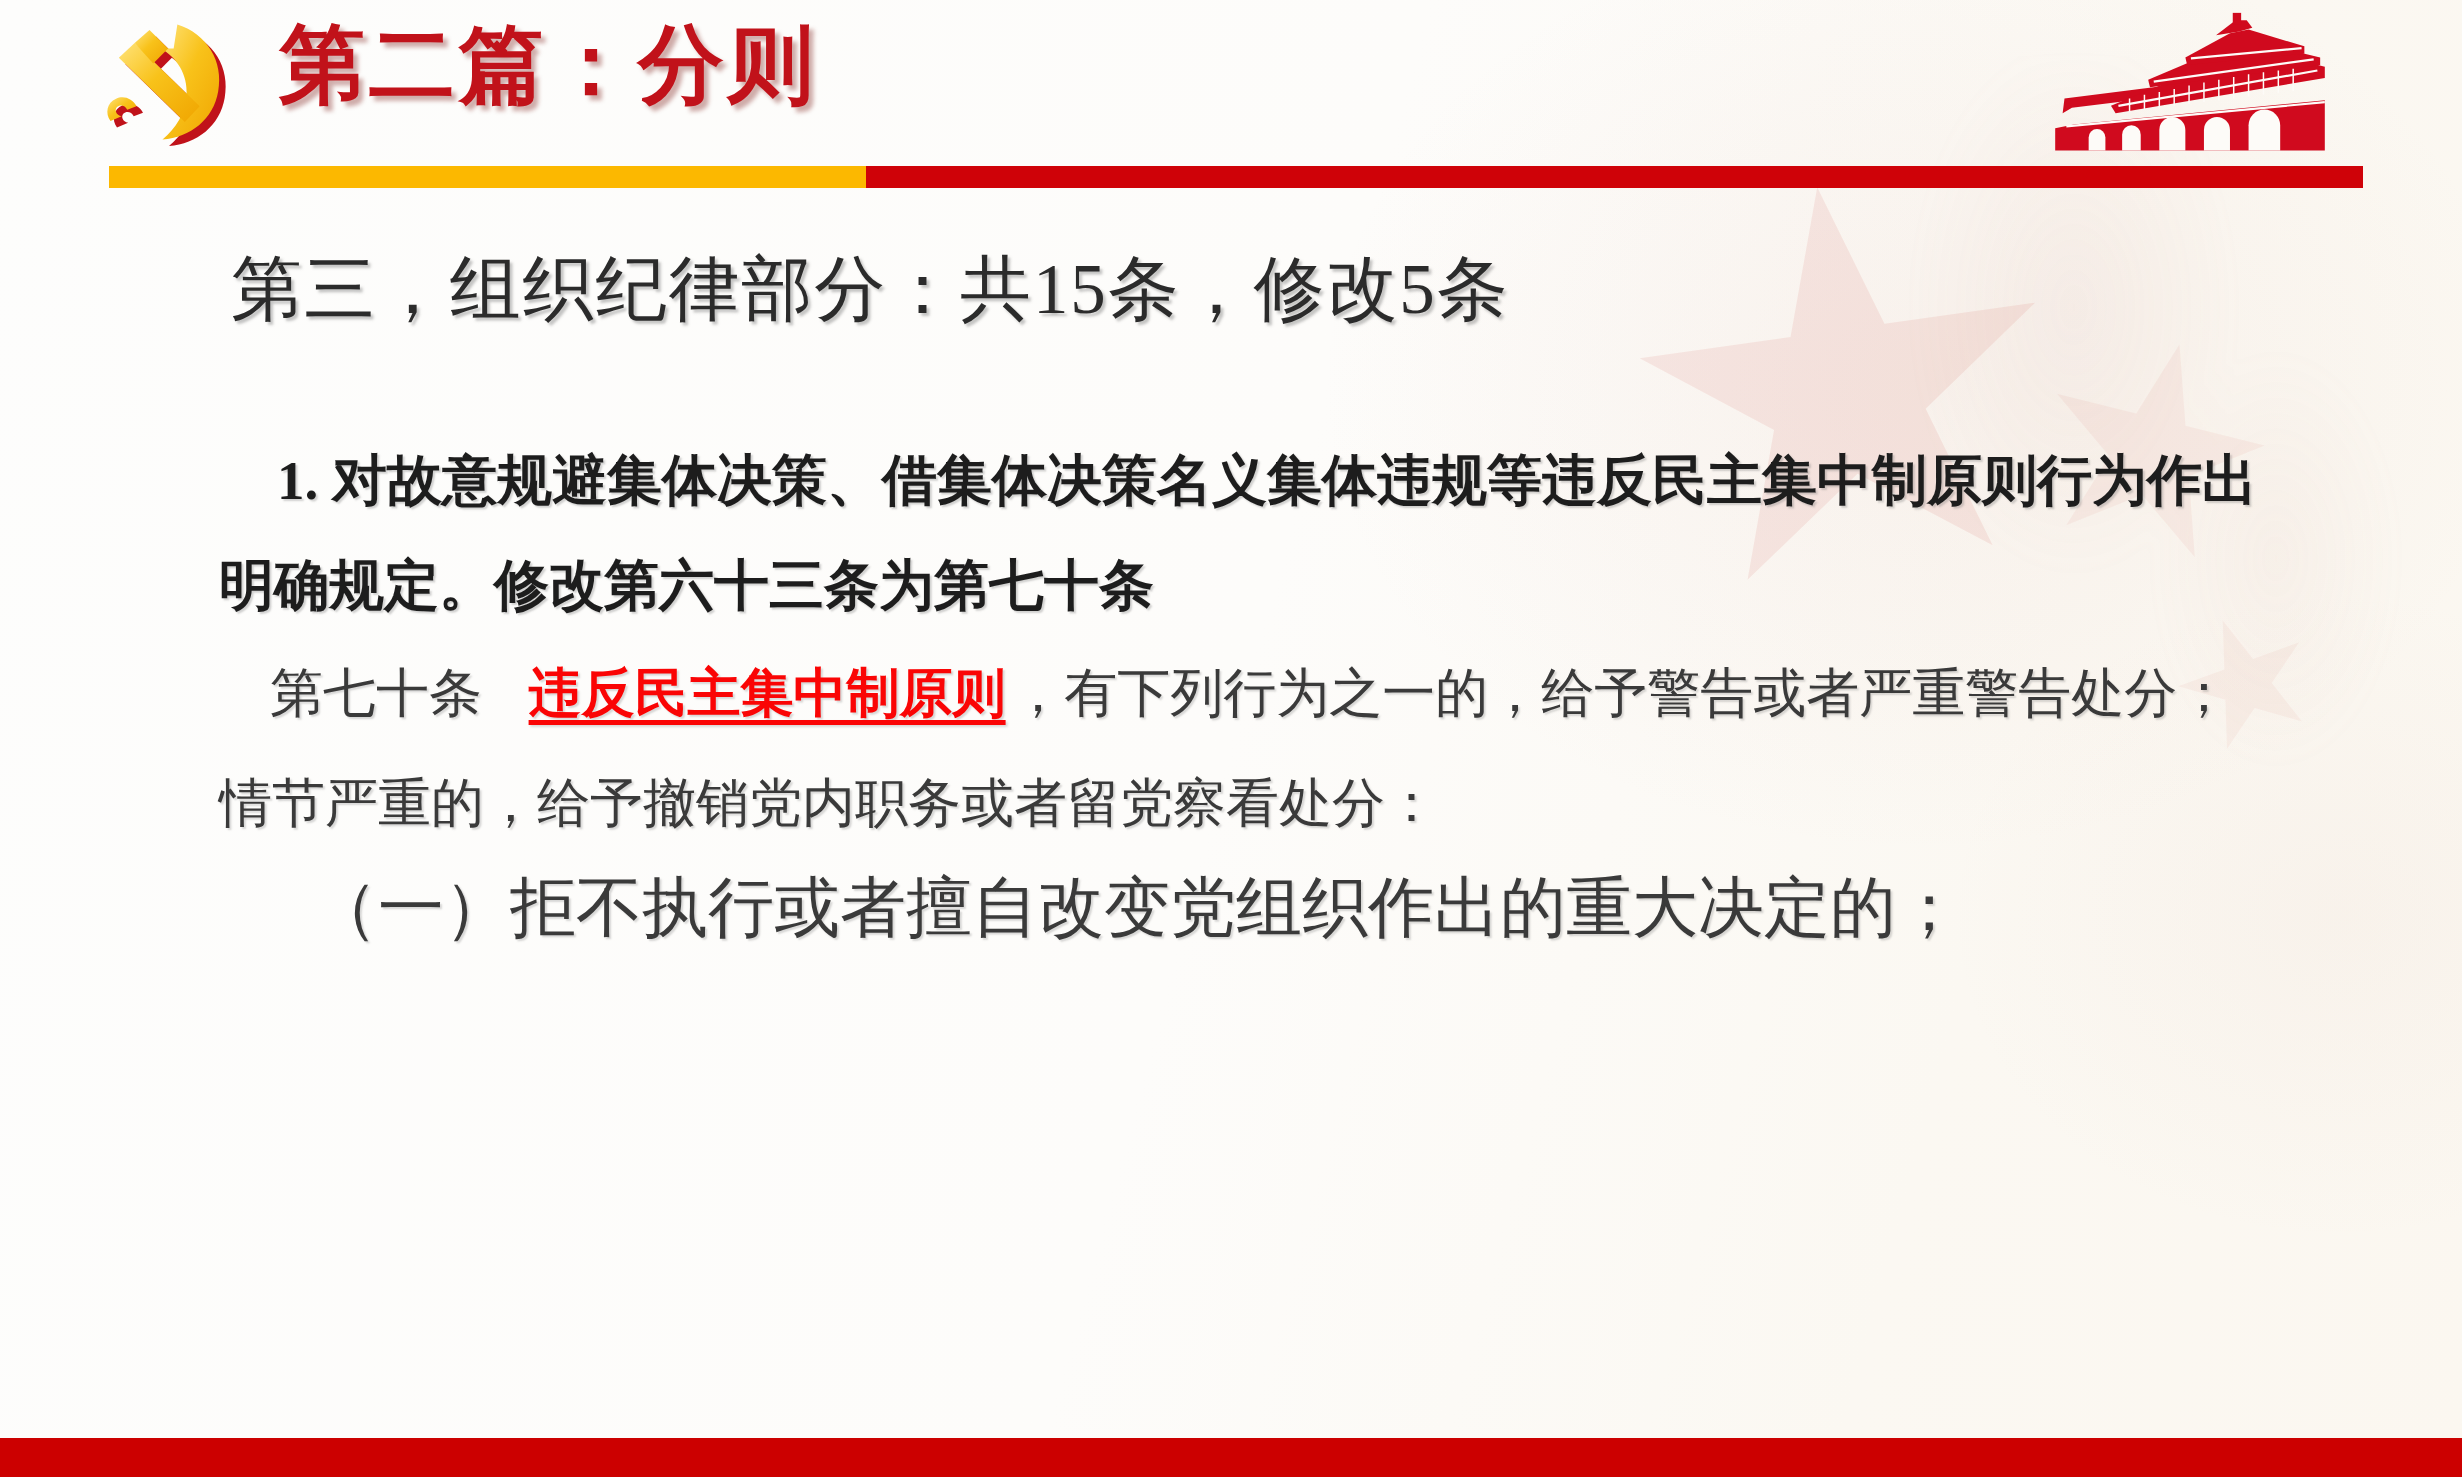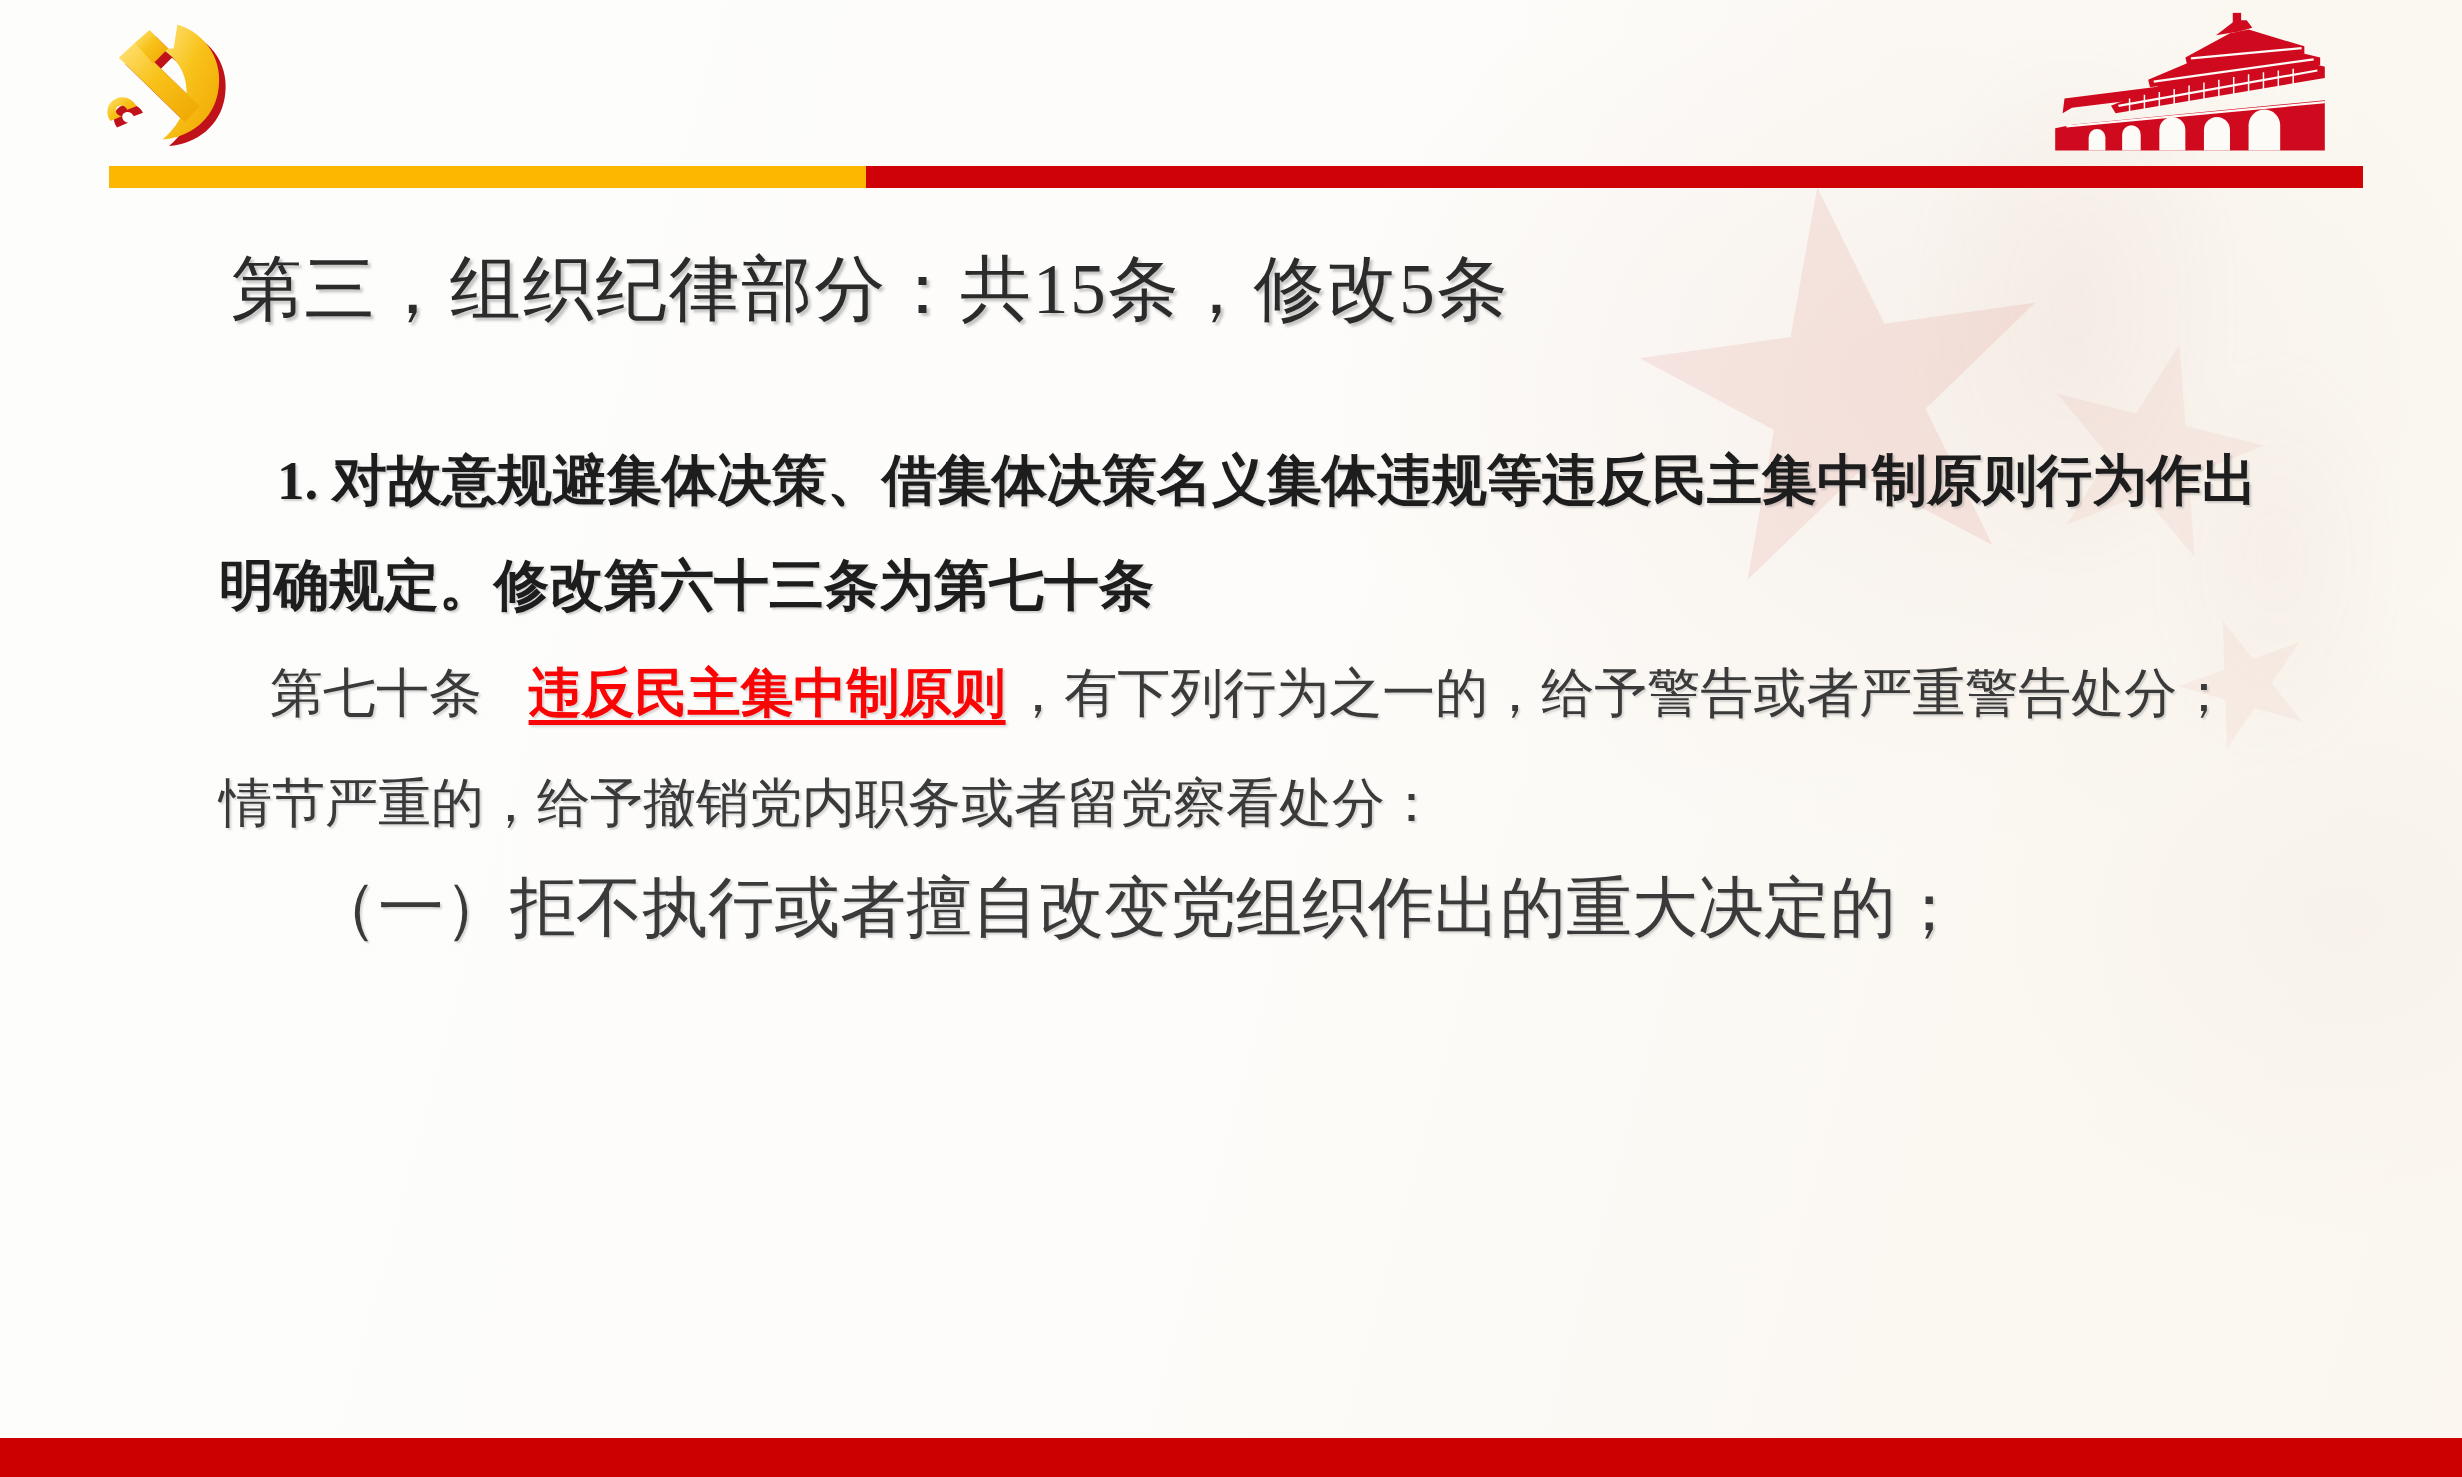--- a/index.html
+++ b/index.html
@@ -231,20 +231,21 @@
           <path d="M96 8 C128 18 146 48 140 80 C135 110 110 130 80 132 C94 120 105 104 106 84
                    C107 62 96 44 78 34 L92 34 Z"></path>
           <path d="M24 112 C18 104 20 92 30 88 C38 84 48 88 52 96 L42 100 C40 95 34 94 31 97
                    C28 100 30 106 36 107 Z"></path>
           <path d="M33 44 L50 28 L120 96 L104 113 Z"></path>
           <path d="M50 28 L66 14 L86 34 L70 50 Z"></path>
         </g>
       </svg>
     </div>
 
+    <div class="header-title">第二篇：分则</div>
 
     <div class="tiananmen">
       <svg viewBox="0 0 370 175" width="344" height="163" xmlns="http://www.w3.org/2000/svg">
         <g fill="#d00a1e">
 
           <path d="M40 152 L40 128 L60 124 L330 98 L330 152 Z"></path>
 
           <path d="M48 112 L58 106 L320 74 L320 62 L50 96 Z"></path>
 
           <path d="M100 104 L230 50 L260 44 L330 62 L330 74 L105 112 Z"></path>

